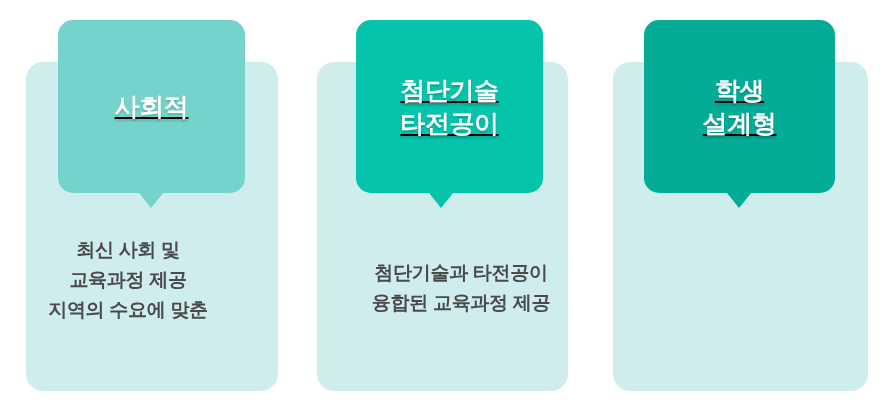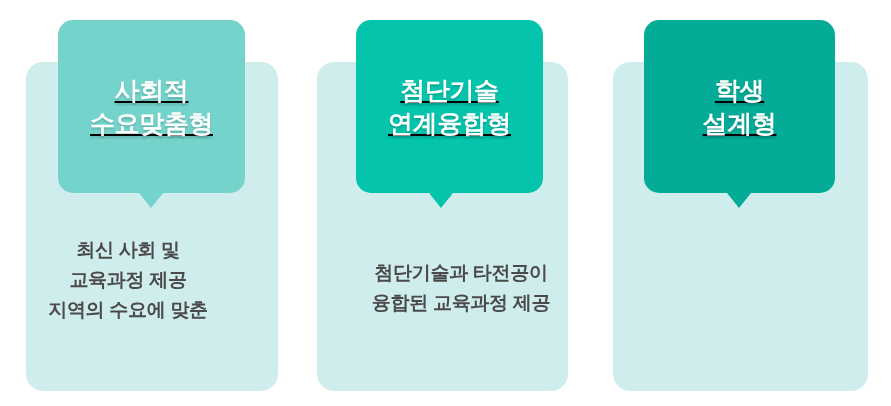--- a/index.html
+++ b/index.html
@@ -96,37 +96,36 @@
 </head>
 <body>
 
 <div id="infographic">
 
   <div class="panel" style="left:26px; width:252px;">
     <div class="panel-card" style="width:252px;"></div>
 
     <div class="badge" style="left:32px; width:187px; background:#74d4cc;">
       <span class="badge-line">사회적</span>
-      <span class="badge-line">수요맞춤형</span>
     </div>
     <div class="badge-pointer" style="left:113px; border-top-color:#74d4cc;"></div>
 
     <div class="panel-body" style="top:235px; width:204px;">
       <span class="body-line">최신 사회 및</span>
       <span class="body-line">교육과정 제공</span>
       <span class="body-line">지역의 수요에 맞춘</span>
     </div>
   </div>
 
   <div class="panel" style="left:317px; width:251px;">
     <div class="panel-card" style="width:251px;"></div>
 
     <div class="badge" style="left:31px; width:187px; background:#04c4ac;margin-left:8px;">
       <span class="badge-line">첨단기술</span>
-      <span class="badge-line">연계융합형</span>
+      <span class="badge-line">타전공이</span>
     </div>
     <div class="badge-pointer" style="left:112px; border-top-color:#04c4ac;"></div>
 
     <div class="panel-body" style="top:258px; width:288px;">
       <span class="body-line">첨단기술과 타전공이</span>
       <span class="body-line">융합된 교육과정 제공</span>
     </div>
   </div>
 
   <div class="panel" style="left:613px; width:255px;">

